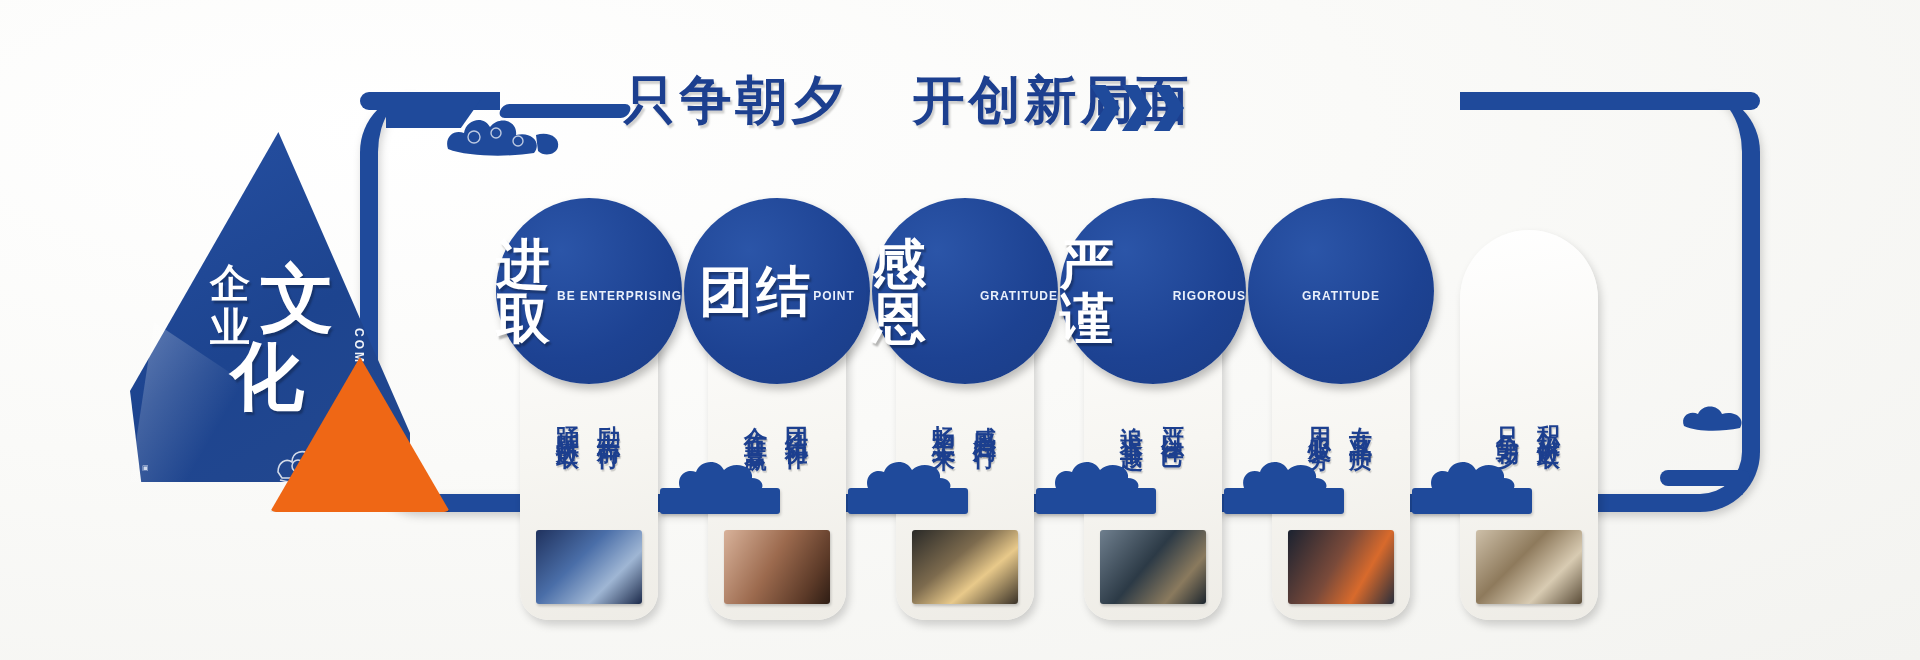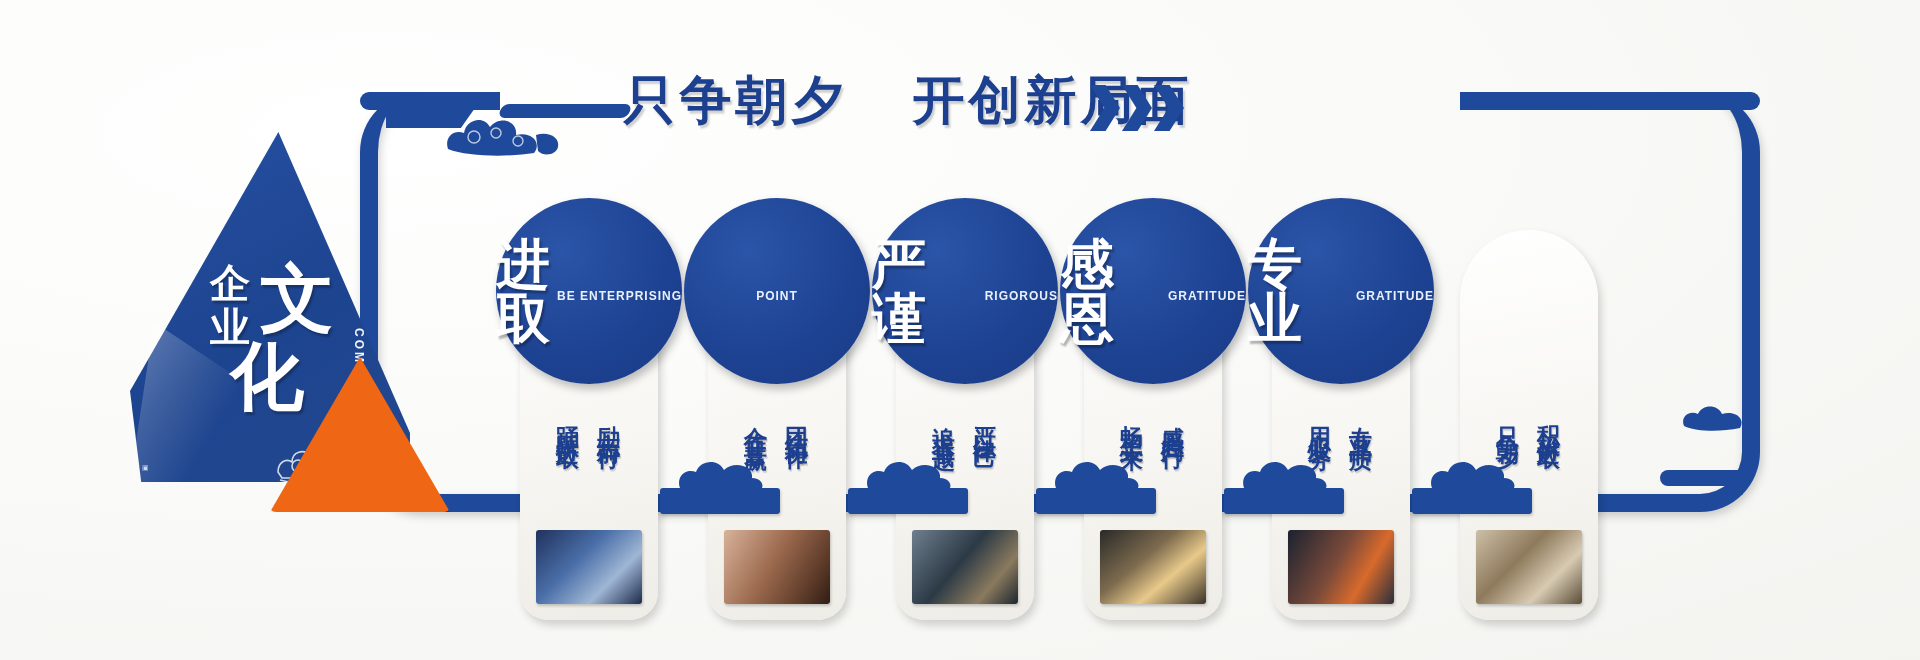--- a/index.html
+++ b/index.html
@@ -242,53 +242,53 @@
         <div class="c-en">BE ENTERPRISING</div>
       </div>
       <div class="vtexts">
         <div class="vtext">踊跃进取</div>
         <div class="vtext">励志前行</div>
       </div>
       <div class="photo ph1"></div>
     </div>
     <div class="pill">
       <div class="circle">
+        <div class="c-cn">团结</div>
         <div class="c-en">POINT</div>
       </div>
       <div class="vtexts">
         <div class="vtext">合作共赢</div>
         <div class="vtext">团结协作</div>
       </div>
       <div class="photo ph2"></div>
     </div>
     <div class="pill">
       <div class="circle">
+        <div class="c-cn">感恩</div>
+        <div class="c-en">GRATITUDE</div>
+      </div>
+      <div class="vtexts">
+        <div class="vtext">畅想未来</div>
+        <div class="vtext">感恩同行</div>
+      </div>
+      <div class="photo ph3"></div>
+    </div>
+    <div class="pill">
+      <div class="circle">
         <div class="c-cn">严谨</div>
         <div class="c-en">RIGOROUS</div>
       </div>
       <div class="vtexts">
         <div class="vtext">追求卓越</div>
         <div class="vtext">严以律己</div>
       </div>
       <div class="photo ph4"></div>
     </div>
     <div class="pill">
       <div class="circle">
-        <div class="c-cn">感恩</div>
-        <div class="c-en">GRATITUDE</div>
-      </div>
-      <div class="vtexts">
-        <div class="vtext">畅想未来</div>
-        <div class="vtext">感恩同行</div>
-      </div>
-      <div class="photo ph3"></div>
-    </div>
-    <div class="pill">
-      <div class="circle">
-        <div class="c-cn">专业</div>
         <div class="c-en">GRATITUDE</div>
       </div>
       <div class="vtexts">
         <div class="vtext">用心服务</div>
         <div class="vtext">专业品质</div>
       </div>
       <div class="photo ph5"></div>
     </div>
     <div class="pill">
       <div class="vtexts">

